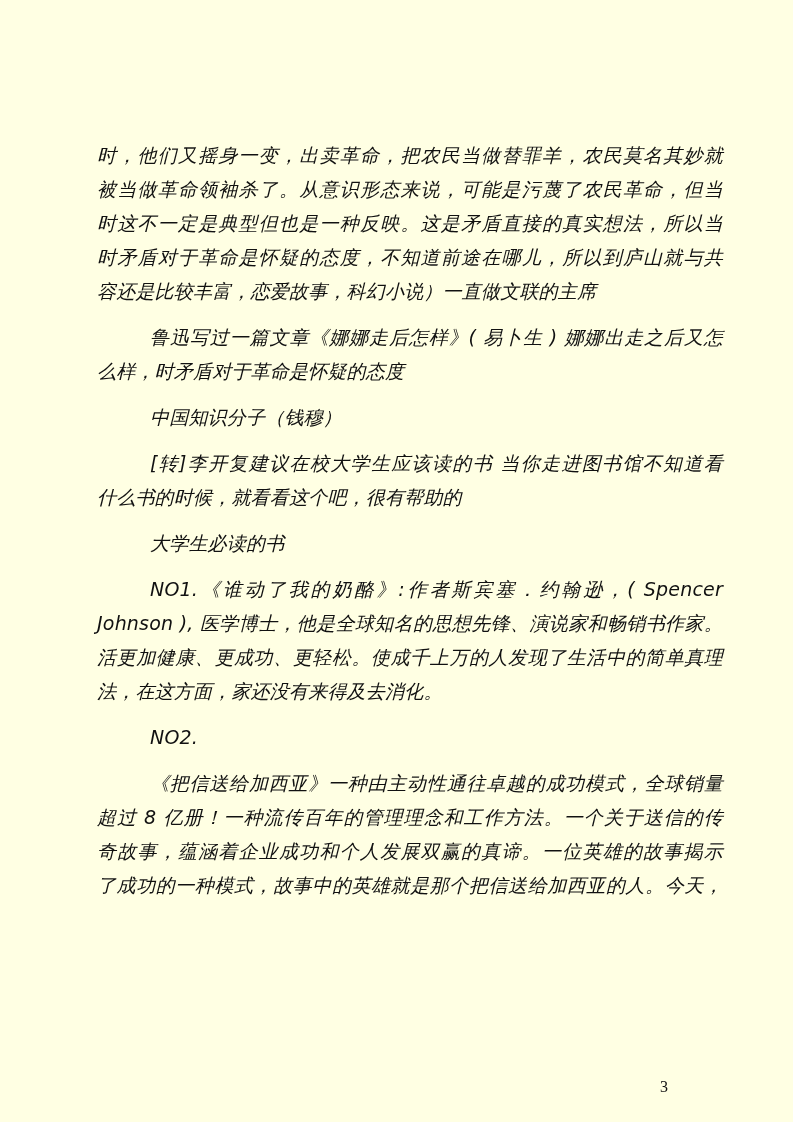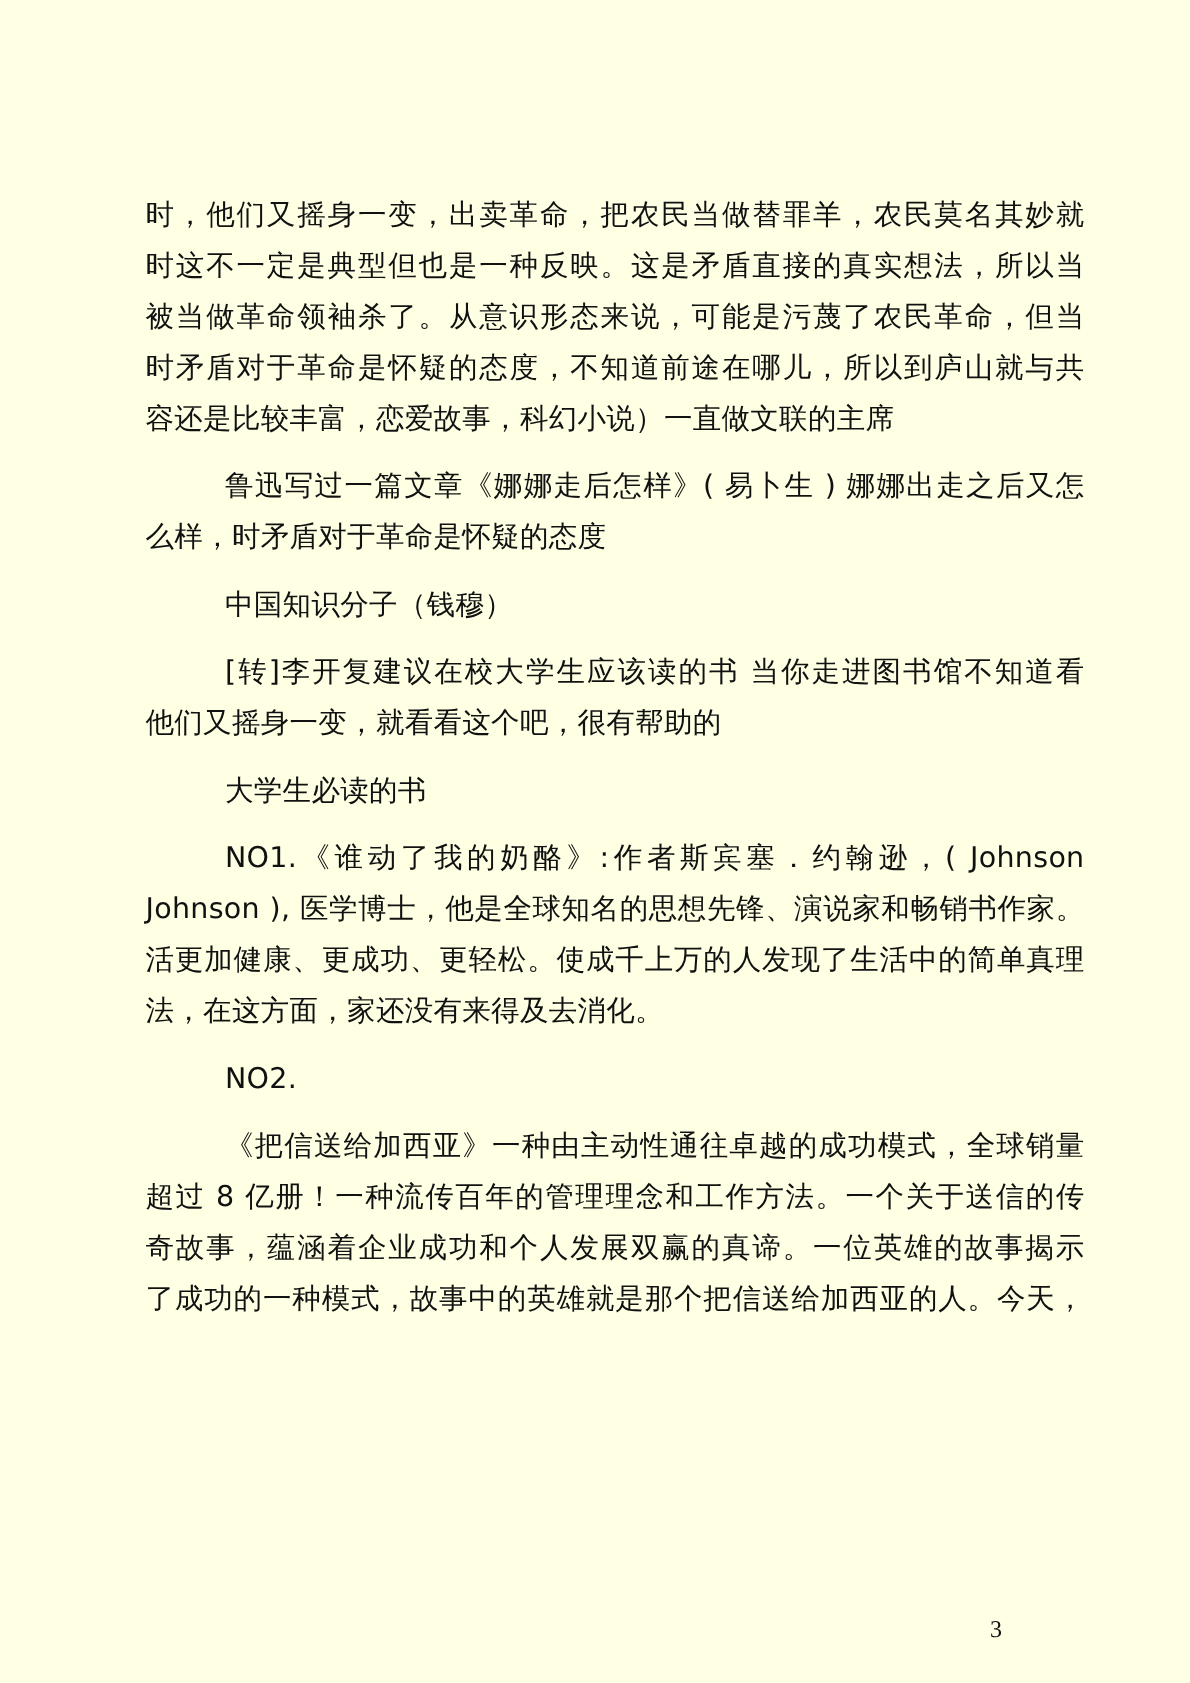--- a/index.html
+++ b/index.html
@@ -15,21 +15,22 @@
     font-family: "DejaVu Sans", "Liberation Sans", sans-serif;
     color: #111111;
   }
   .page {
     position: absolute;
     left: 97px;
     top: 126px;
     width: 626px;
   }
   .para {
-    margin: 0 0 11px 0;
+    margin: 12px 0 11px 0;
+    font-style: italic;
   }
   .line {
     display: block;
     height: 34px;
     line-height: 34px;
     font-size: 19px;
     white-space: nowrap;
     text-align: justify;
     text-align-last: justify;
     letter-spacing: 0.2px;
@@ -49,47 +50,47 @@
     color: #111111;
   }
 </style>
 </head>
 <body>
 
 <div class="page">
 
   <div class="para">
     <span class="line">时，他们又摇身一变，出卖革命，把农民当做替罪羊，农民莫名其妙就</span>
+    <span class="line">被当做革命领袖杀了。从意识形态来说，可能是污蔑了农民革命，但当</span>
     <span class="line">时这不一定是典型但也是一种反映。这是矛盾直接的真实想法，所以当</span>
-    <span class="line">被当做革命领袖杀了。从意识形态来说，可能是污蔑了农民革命，但当</span>
     <span class="line">时矛盾对于革命是怀疑的态度，不知道前途在哪儿，所以到庐山就与共</span>
     <span class="line last">容还是比较丰富，恋爱故事，科幻小说）一直做文联的主席</span>
   </div>
 
   <div class="para">
     <span class="line indent">鲁迅写过一篇文章《娜娜走后怎样》( 易卜生 ) 娜娜出走之后又怎</span>
     <span class="line last">么样，时矛盾对于革命是怀疑的态度</span>
   </div>
 
   <div class="para">
     <span class="line indent last">中国知识分子（钱穆）</span>
   </div>
 
 
   <div class="para">
     <span class="line indent">[转]李开复建议在校大学生应该读的书  当你走进图书馆不知道看</span>
-    <span class="line last">他们又摇身一变，就看看这个吧，很有帮助的</span>
+    <span class="line last">什么书的时候，就看看这个吧，很有帮助的</span>
   </div>
 
   <div class="para">
     <span class="line indent last">大学生必读的书</span>
   </div>
 
   <div class="para">
-    <span class="line indent">NO1.《谁动了我的奶酪》:作者斯宾塞．约翰逊，( Johnson</span>
+    <span class="line indent">NO1.《谁动了我的奶酪》:作者斯宾塞．约翰逊，( Spencer</span>
     <span class="line">Johnson ), 医学博士，他是全球知名的思想先锋、演说家和畅销书作家。</span>
     <span class="line">活更加健康、更成功、更轻松。使成千上万的人发现了生活中的简单真理</span>
     <span class="line last">法，在这方面，家还没有来得及去消化。</span>
   </div>
 
   <div class="para">
     <span class="line indent last">NO2.</span>
   </div>
 
   <div class="para">

